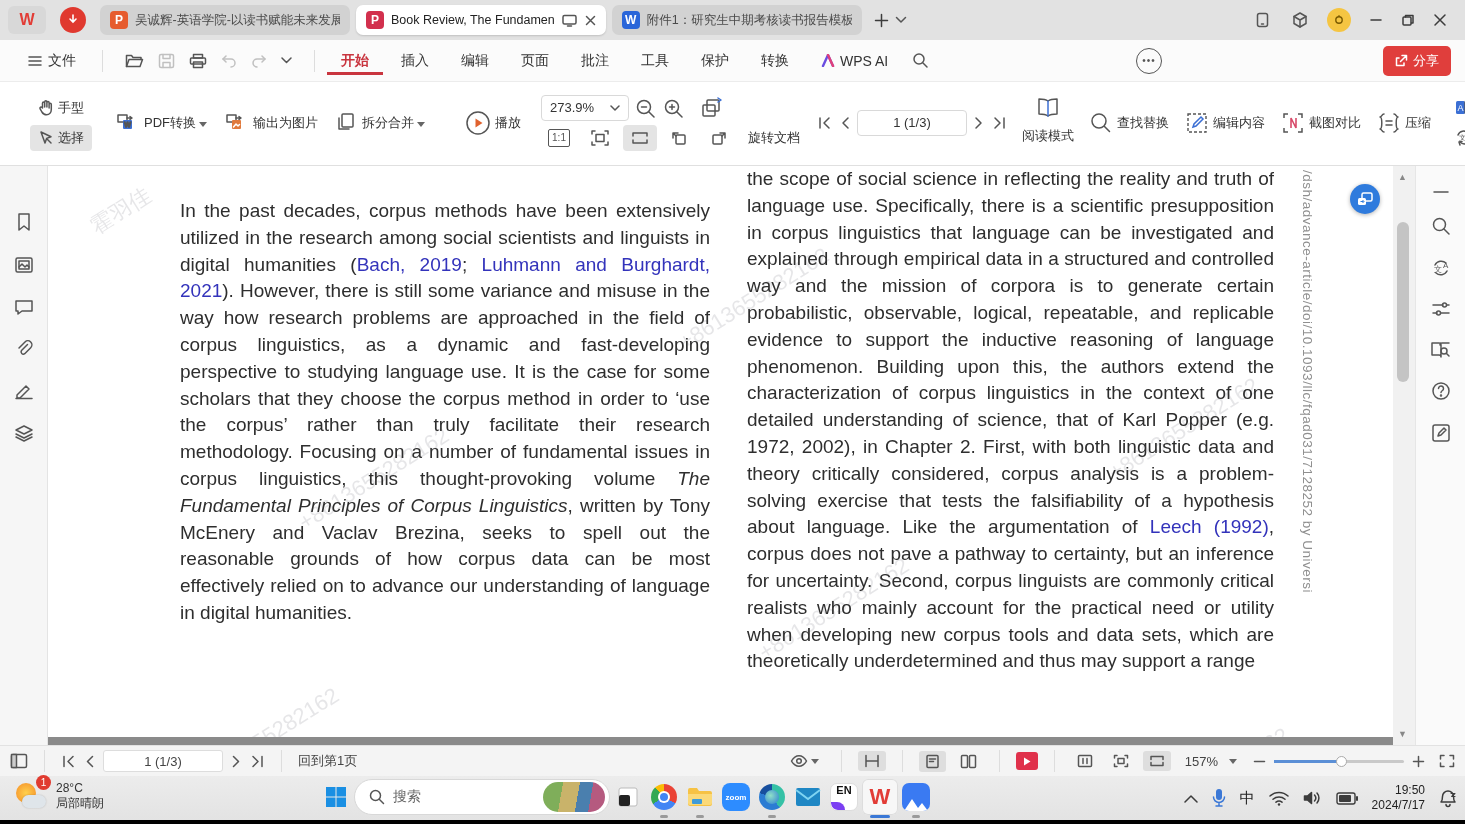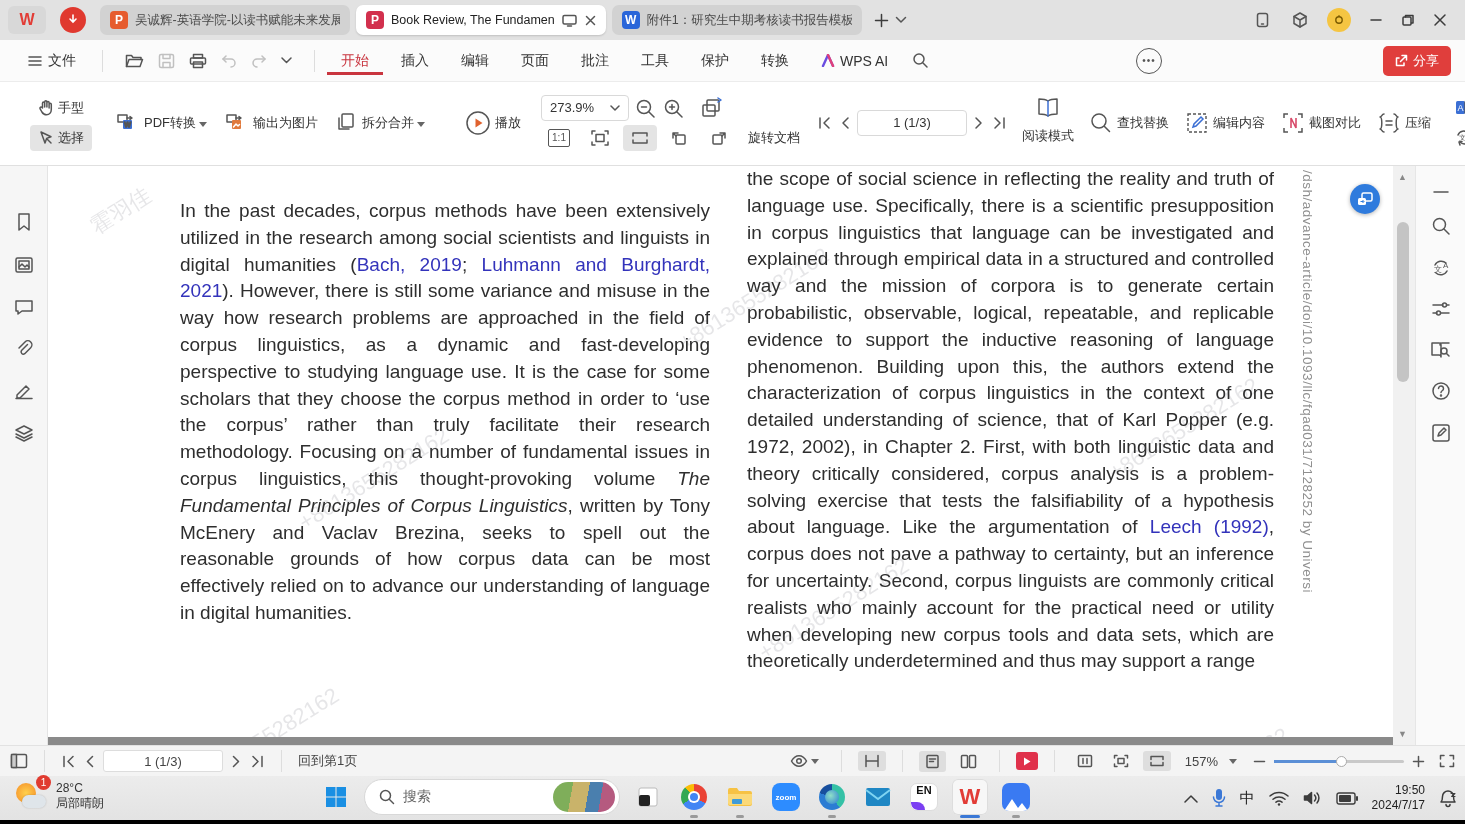--- a/index.html
+++ b/index.html
@@ -15,21 +15,21 @@
   .tab.active { background:#ffffff; color:#222; box-shadow:0 1px 2px rgba(0,0,0,.15); }
   .tab .ticon { width:18px; height:18px; border-radius:4px; color:#fff; font-size:12px; font-weight:bold; display:flex; align-items:center; justify-content:center; flex:0 0 auto; }
   .tab .tlabel { white-space:nowrap; overflow:hidden; text-overflow:clip; }
   .tab-tools { display:flex; align-items:center; gap:8px; color:#666; }
   .winctl { margin-left:auto; display:flex; align-items:center; gap:18px; color:#444; padding-right:10px; }
   .avatar { width:24px; height:24px; border-radius:50%; background:#f5c542; display:flex; align-items:center; justify-content:center; font-size:12px; }
 
   
   .menubar { position:absolute; left:0; top:40px; width:1465px; height:42px; background:#fbfbfb; display:flex; align-items:center; padding:0 14px; gap:4px; border-bottom:1px solid #ececec; }
   .menu-item { font-size:14px; color:#333; padding:6px 14px; white-space:nowrap; }
-  .menu-item.active { color:#c9353f; font-weight:normal; border-bottom:3px solid #c9353f; padding-bottom:2px; }
+  .menu-item.active { color:#c9353f; font-weight:bold; border-bottom:3px solid #c9353f; padding-bottom:2px; }
   .qa-icons { display:flex; align-items:center; gap:14px; margin:0 10px; color:#555; }
   .vsep { width:1px; height:22px; background:#ddd; margin:0 8px; }
   .share-btn { margin-left:auto; background:#e03e3c; color:#fff; font-size:13px; border-radius:5px; padding:6px 12px; display:flex; gap:5px; align-items:center; }
   .headset { width:26px; height:26px; border:1.4px solid #555; border-radius:50%; margin-right:14px; display:flex; align-items:center; justify-content:center; font-size:10px; color:#555; letter-spacing:1px;}
 
   
   .toolbar { position:absolute; left:0; top:82px; width:1465px; height:84px; background:#fff; border-bottom:1px solid #e0e0e0; display:flex; align-items:center; padding:4px 10px 6px 30px; }
   .tb-col { display:flex; flex-direction:column; justify-content:center; gap:4px; }
   .tb-row { display:flex; align-items:center; gap:6px; }
   .tool-sm { display:flex; align-items:center; gap:5px; font-size:13px; color:#333; padding:4px 8px; border-radius:4px; white-space:nowrap; }
@@ -69,21 +69,21 @@
 
   
   .taskbar { position:absolute; left:0; top:776px; width:1465px; height:44px; background:linear-gradient(#ececec,#e3e3e3); }
   .blackstrip { position:absolute; left:0; top:820px; width:1465px; height:4px; background:#000; }
   .weather { position:absolute; left:14px; top:3px; display:flex; align-items:center; gap:8px; }
   .wicon { position:relative; width:34px; height:34px; }
   .sun { position:absolute; left:2px; top:4px; width:20px; height:20px; border-radius:50%; background:radial-gradient(#ffd14d,#f58c28); }
   .cloudw { position:absolute; left:8px; top:16px; width:24px; height:13px; border-radius:8px; background:#dfe5ea; box-shadow:0 0 2px rgba(0,0,0,.2); }
   .badge1 { position:absolute; right:-3px; top:-4px; width:15px; height:15px; border-radius:50%; background:#e03b30; color:#fff; font-size:10px; display:flex; align-items:center; justify-content:center; }
   .wtxt { font-size:12px; color:#333; line-height:15px; }
-  .tb-center { position:absolute; left:318px; top:3px; display:flex; align-items:center; gap:10px; }
+  .tb-center { position:absolute; left:318px; top:3px; display:flex; align-items:center; }
   .searchbox { width:256px; height:36px; background:#fff; border:1px solid #d8d8d8; border-radius:18px; display:flex; align-items:center; padding:0 4px 0 14px; gap:8px; font-size:14px; color:#666; }
   .search-img { margin-left:auto; width:62px; height:30px; border-radius:15px; background:linear-gradient(100deg,#7fae5a 0 30%,#c9b36a 30% 55%,#4a7fae 55% 75%,#b55a7f 75%); }
   .tkicon { width:36px; height:36px; border-radius:6px; display:flex; align-items:center; justify-content:center; position:relative; }
   .tkicon.open::after { content:""; position:absolute; bottom:-3px; left:14px; width:8px; height:3px; border-radius:2px; background:#9a9a9a; }
   .tkicon.activeapp { background:#f7f7f7; box-shadow:inset 0 0 0 1px #ddd; }
   .tkicon.activeapp::after { content:""; position:absolute; bottom:-3px; left:8px; width:20px; height:3px; border-radius:2px; background:#3b78d6; }
   .tb-right { position:absolute; right:8px; top:3px; display:flex; align-items:center; gap:14px; height:38px; color:#333; }
   .clock { font-size:12px; text-align:right; line-height:15px; color:#222; }
 
   .ic { stroke:#555; fill:none; stroke-width:1.5; stroke-linecap:round; stroke-linejoin:round; }

